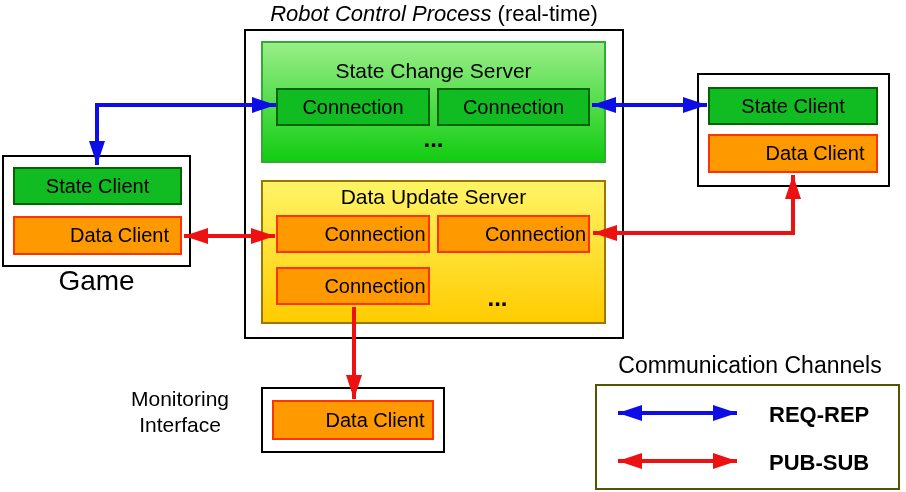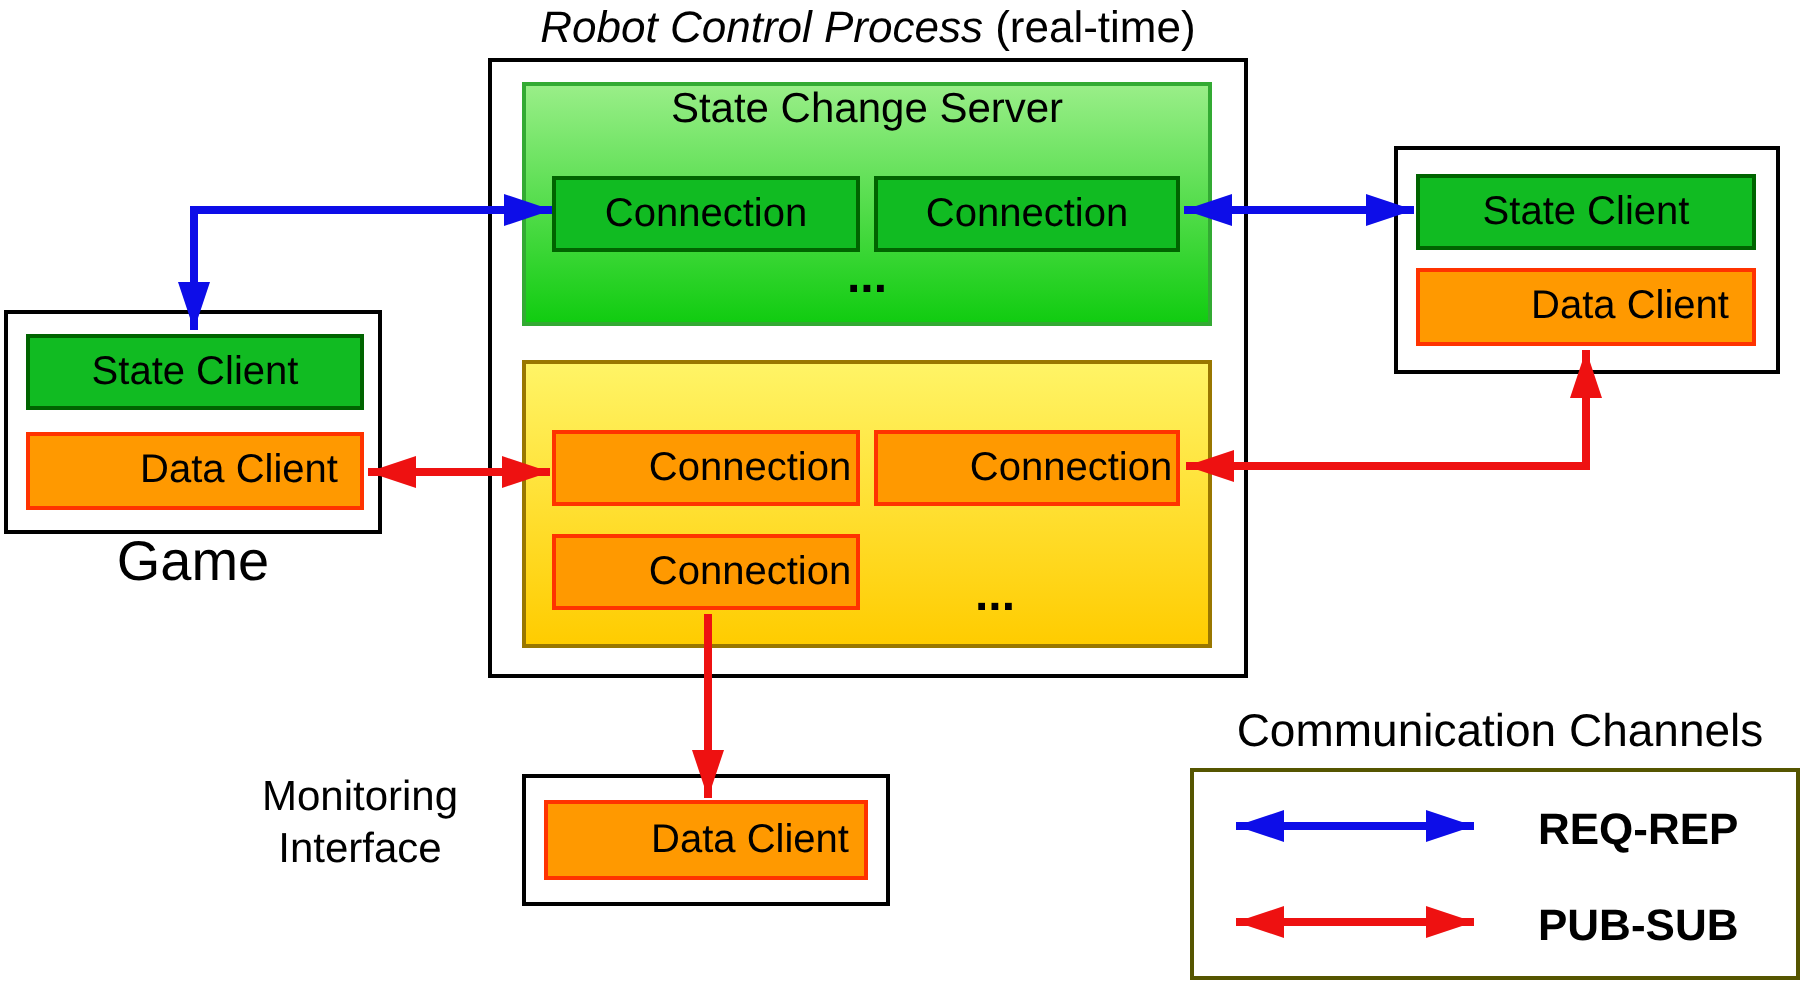--- a/index.html
+++ b/index.html
@@ -19,21 +19,21 @@
   .monitor-box{left:261px;top:387px;width:184px;height:66px;}
   
   .server{border-width:2px;border-style:solid;text-align:center;}
   .scs{left:15px;top:10px;width:345px;height:122px;
        border-color:var(--green_box_border);
        background:linear-gradient(var(--green_grad_top),var(--green_grad_bottom));}
   .dus{left:15px;top:149px;width:345px;height:144px;
        border-color:var(--yellow_border);
        background:linear-gradient(var(--yellow_grad_top),var(--yellow_grad_bottom));}
   .server-title{font-size:21px;line-height:23px;font-weight:normal;}
-  .scs .server-title{margin-top:0;}
+  .scs .server-title{margin-top:16px;}
   .dus .server-title{margin-top:3px;}
   
   .cell{display:flex;align-items:center;justify-content:center;font-size:20px;white-space:nowrap;}
   .green-cell{background:var(--green_fill);border:2px solid var(--green_border);}
   .orange-cell{background:var(--orange_fill);border:2px solid var(--orange_border);padding-left:44px;}
   .ellipsis{font-size:24px;font-weight:bold;line-height:24px;text-align:center;}
   
   .outer-label{text-align:center;font-size:28px;line-height:26px;white-space:pre-line;}
   
   .legend-title{left:600px;top:352px;width:300px;text-align:center;font-size:23px;}
@@ -58,20 +58,21 @@
   <div class="abs frame main-box">
 
     <div class="abs server scs">
       <div class="server-title">State Change Server</div>
       <div class="abs cell green-cell" style="left:13px;top:45px;width:154px;height:38px;">Connection</div>
       <div class="abs cell green-cell" style="left:174px;top:45px;width:153px;height:38px;">Connection</div>
       <div class="abs ellipsis" style="left:0;right:0;top:84px;">...</div>
     </div>
 
     <div class="abs server dus">
+      <div class="server-title">Data Update Server</div>
       <div class="abs cell orange-cell" style="left:13px;top:33px;width:154px;height:38px;">Connection</div>
       <div class="abs cell orange-cell" style="left:174px;top:33px;width:153px;height:38px;">Connection</div>
       <div class="abs cell orange-cell" style="left:13px;top:85px;width:154px;height:38px;">Connection</div>
       <div class="abs ellipsis" style="left:158px;top:104px;width:153px;">...</div>
     </div>
 
   </div>
 
   <div class="abs frame game-box">
     <div class="abs cell green-cell" style="left:9px;top:10px;width:169px;height:38px;">State Client</div>

